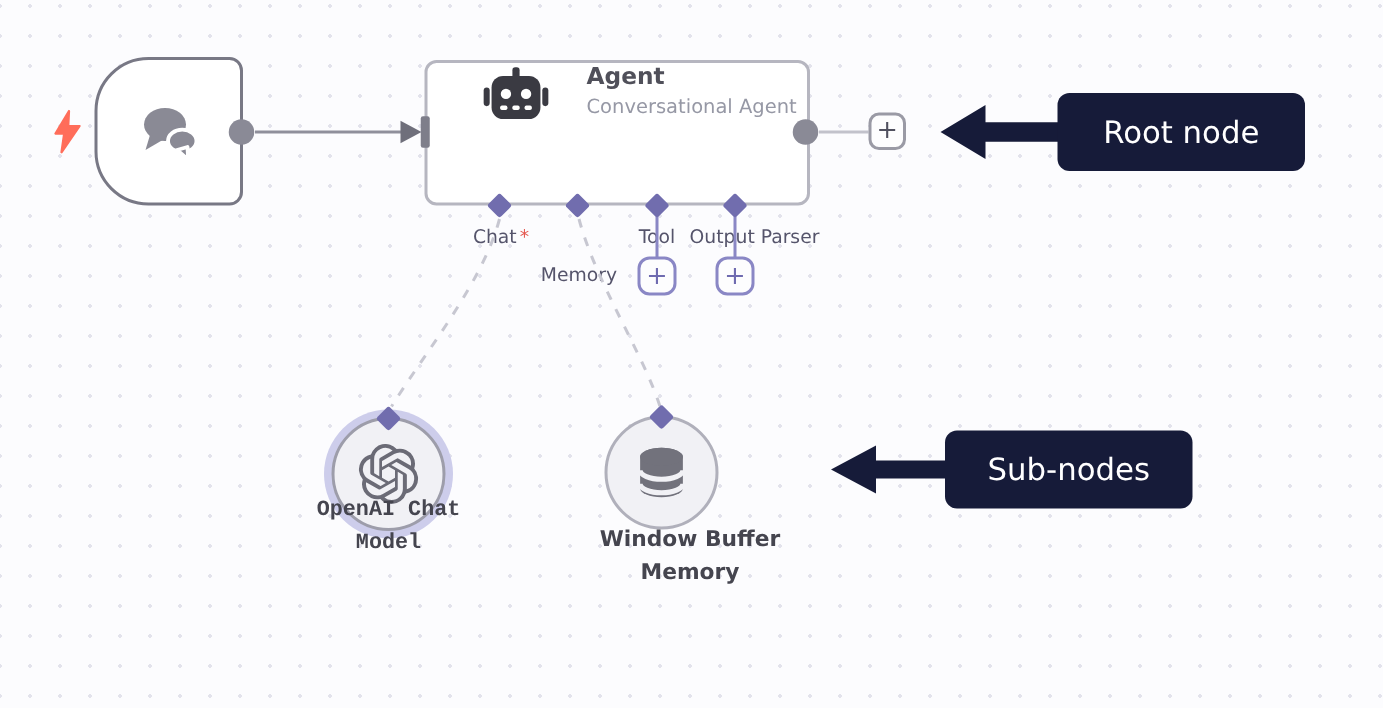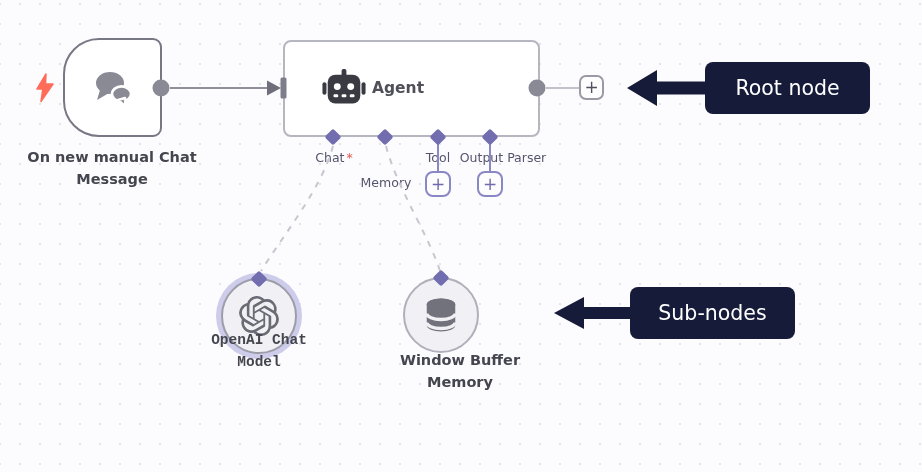--- a/index.html
+++ b/index.html
@@ -22,21 +22,21 @@
   .trigger-node {
     left:63px; top:38px; width:99px; height:99px;
     border:2px solid #78788596; border:2px solid #787885;
     border-radius:36px 9px 9px 36px;
     display:flex; align-items:center; justify-content:center;
   }
 
   .agent-node {
     left:283px; top:40px; width:257px; height:97px;
     border:2px solid #b6b6c0; border-radius:8px;
-    display:flex; align-items:center; padding-left:36px; gap:5px;
+    display:flex; align-items:flex-start; padding-left:36px; gap:24px;
   }
   .agent-text { display:flex; flex-direction:column; }
   .agent-title { font-size:15.5px; font-weight:700; color:#50505a; line-height:1.2; }
   .agent-subtitle { font-size:13px; color:#9698a5; margin-top:3px; }
 
   .circle-node {
     position:absolute; width:76px; height:76px; border-radius:50%;
     background:#f1f1f5; display:flex; align-items:center; justify-content:center; z-index:2;
   }
   .openai-node { left:221px; top:278px; border:2px solid #9d9daa; box-shadow:0 0 0 5px #cdcdeb; }
@@ -101,40 +101,40 @@
       </g>
     </svg>
   </div>
 
   <span class="icon-bolt">
     <svg width="18" height="30" viewBox="0 0 18 30">
       <polygon points="10,1 1,16 6.8,16 5,28.5 17,11 9.5,11" fill="#ff6d5a" stroke="#ff6d5a" stroke-width="1.5" stroke-linejoin="round"></polygon>
     </svg>
   </span>
 
-  <div class="node-label trigger-label">On new manual Chat Message</div>
 
   <div class="node agent-node">
     <svg width="46" height="46" viewBox="0 0 48 48">
       <g fill="#3a3a42">
         <rect x="21.5" y="3" width="5" height="8" rx="2"></rect>
         <rect x="7" y="9" width="34" height="30" rx="8"></rect>
         <rect x="1.5" y="17" width="4.2" height="13" rx="2.1"></rect>
         <rect x="42.3" y="17" width="4.2" height="13" rx="2.1"></rect>
       </g>
       <circle cx="17" cy="21.5" r="3.6" fill="#ffffff"></circle>
       <circle cx="31" cy="21.5" r="3.6" fill="#ffffff"></circle>
       <g fill="#ffffff">
         <rect x="13" y="29.5" width="5" height="3.2" rx="1.2"></rect>
         <rect x="21.5" y="29.5" width="5" height="3.2" rx="1.2"></rect>
         <rect x="30" y="29.5" width="5" height="3.2" rx="1.2"></rect>
       </g>
     </svg>
     <div class="agent-text">
       <span class="agent-title">Agent</span>
+      <span class="agent-subtitle">Conversational Agent</span>
     </div>
   </div>
 
   <div class="circle-node openai-node">
     <svg width="40" height="40" viewBox="0 0 24 24">
       <path fill="#6b6b76" d="M22.282 9.821a5.985 5.985 0 0 0-.516-4.91 6.046 6.046 0 0 0-6.51-2.9A6.065 6.065 0 0 0 4.981 4.18a5.985 5.985 0 0 0-3.998 2.9 6.046 6.046 0 0 0 .743 7.097 5.98 5.98 0 0 0 .51 4.911 6.051 6.051 0 0 0 6.515 2.9A5.985 5.985 0 0 0 13.26 24a6.056 6.056 0 0 0 5.772-4.206 5.99 5.99 0 0 0 3.997-2.9 6.056 6.056 0 0 0-.747-7.073zM13.26 22.43a4.476 4.476 0 0 1-2.876-1.04l.141-.081 4.779-2.758a.795.795 0 0 0 .392-.681v-6.737l2.02 1.168a.071.071 0 0 1 .038.052v5.583a4.504 4.504 0 0 1-4.494 4.494zM3.6 18.304a4.47 4.47 0 0 1-.535-3.014l.142.085 4.783 2.759a.771.771 0 0 0 .78 0l5.843-3.369v2.332a.08.08 0 0 1-.033.062L9.74 19.95a4.5 4.5 0 0 1-6.14-1.646zM2.34 7.896a4.485 4.485 0 0 1 2.366-1.973V11.6a.766.766 0 0 0 .388.676l5.815 3.355-2.02 1.168a.076.076 0 0 1-.071 0l-4.83-2.786A4.504 4.504 0 0 1 2.34 7.872zm16.597 3.855-5.833-3.387L15.119 7.2a.076.076 0 0 1 .071 0l4.83 2.791a4.494 4.494 0 0 1-.676 8.105v-5.678a.79.79 0 0 0-.407-.667zm2.01-3.023-.141-.085-4.774-2.782a.776.776 0 0 0-.785 0L9.409 9.23V6.897a.066.066 0 0 1 .028-.061l4.83-2.787a4.5 4.5 0 0 1 6.68 4.66zm-12.64 4.135-2.02-1.164a.08.08 0 0 1-.038-.057V6.075a4.5 4.5 0 0 1 7.375-3.453l-.142.08L8.704 5.46a.795.795 0 0 0-.393.681zm1.097-2.365 2.602-1.5 2.607 1.5v2.999l-2.597 1.5-2.607-1.5z"></path>
     </svg>
   </div>
 
   <div class="circle-node wbm-node">

